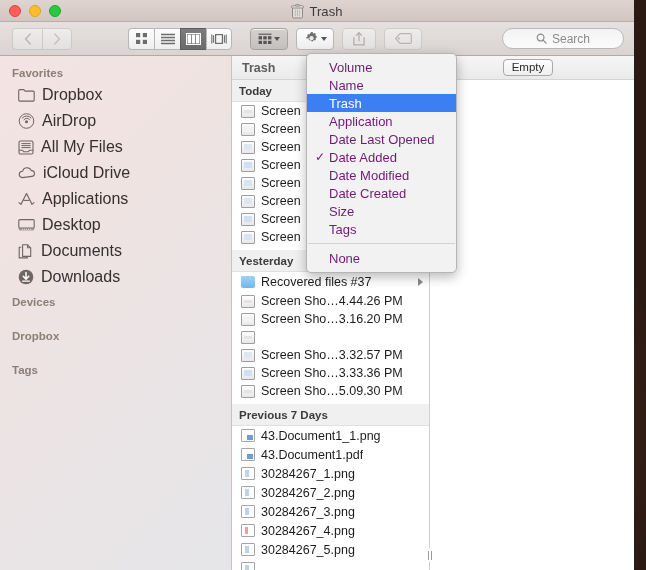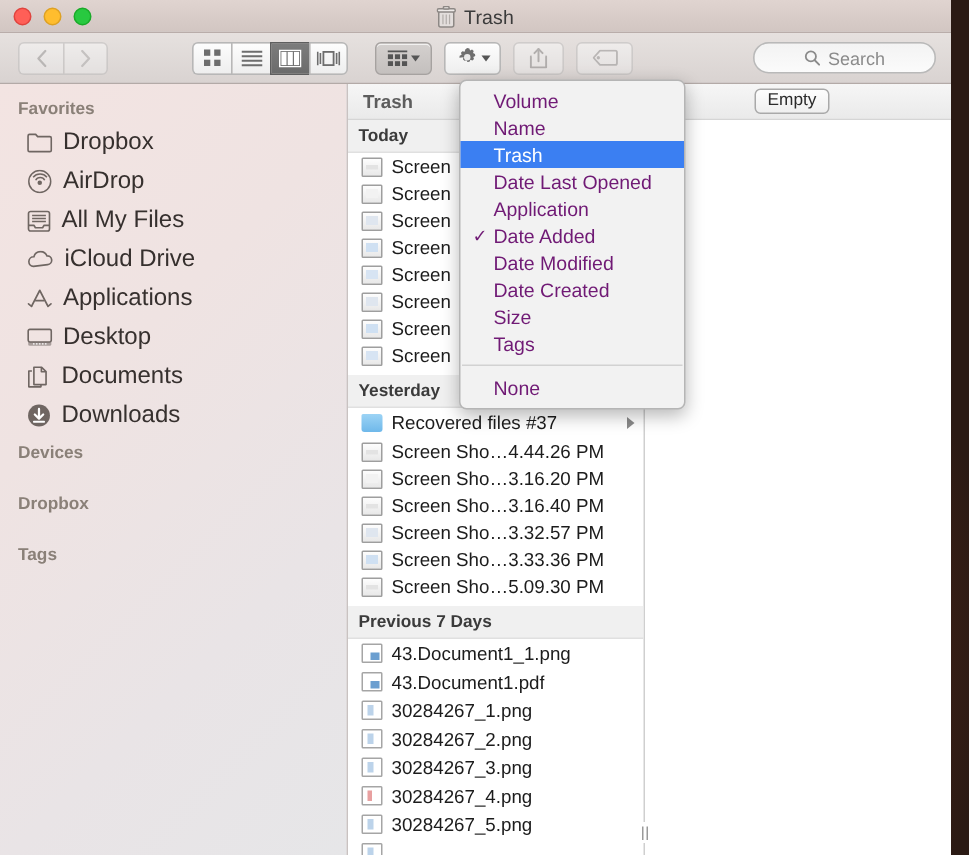--- a/index.html
+++ b/index.html
@@ -470,21 +470,20 @@
         <div class="frow">
             <span class="fi fi-shot v1"></span>
             <span class="fname">Screen Sho…4.44.26 PM</span>
           </div>
         <div class="frow">
             <span class="fi fi-shot v2"></span>
             <span class="fname">Screen Sho…3.16.20 PM</span>
           </div>
         <div class="frow">
             <span class="fi fi-shot v1"></span>
-            <span class="fname">Screen Sho…3.16.40 PM</span>
           </div>
         <div class="frow">
             <span class="fi fi-shot v3"></span>
             <span class="fname">Screen Sho…3.32.57 PM</span>
           </div>
         <div class="frow">
             <span class="fi fi-shot v4"></span>
             <span class="fname">Screen Sho…3.33.36 PM</span>
           </div>
         <div class="frow">
@@ -541,24 +540,24 @@
       <div class="mi">
           <span>Volume</span>
         </div>
       <div class="mi">
           <span>Name</span>
         </div>
       <div class="mi sel">
           <span>Trash</span>
         </div>
       <div class="mi">
+          <span>Application</span>
+        </div>
+      <div class="mi">
           <span>Date Last Opened</span>
-        </div>
-      <div class="mi">
-          <span>Application</span>
         </div>
       <div class="mi">
         <span class="chk">✓</span>
         <span>Date Added</span>
       </div>
       <div class="mi">
           <span>Date Modified</span>
         </div>
       <div class="mi">
           <span>Date Created</span>

